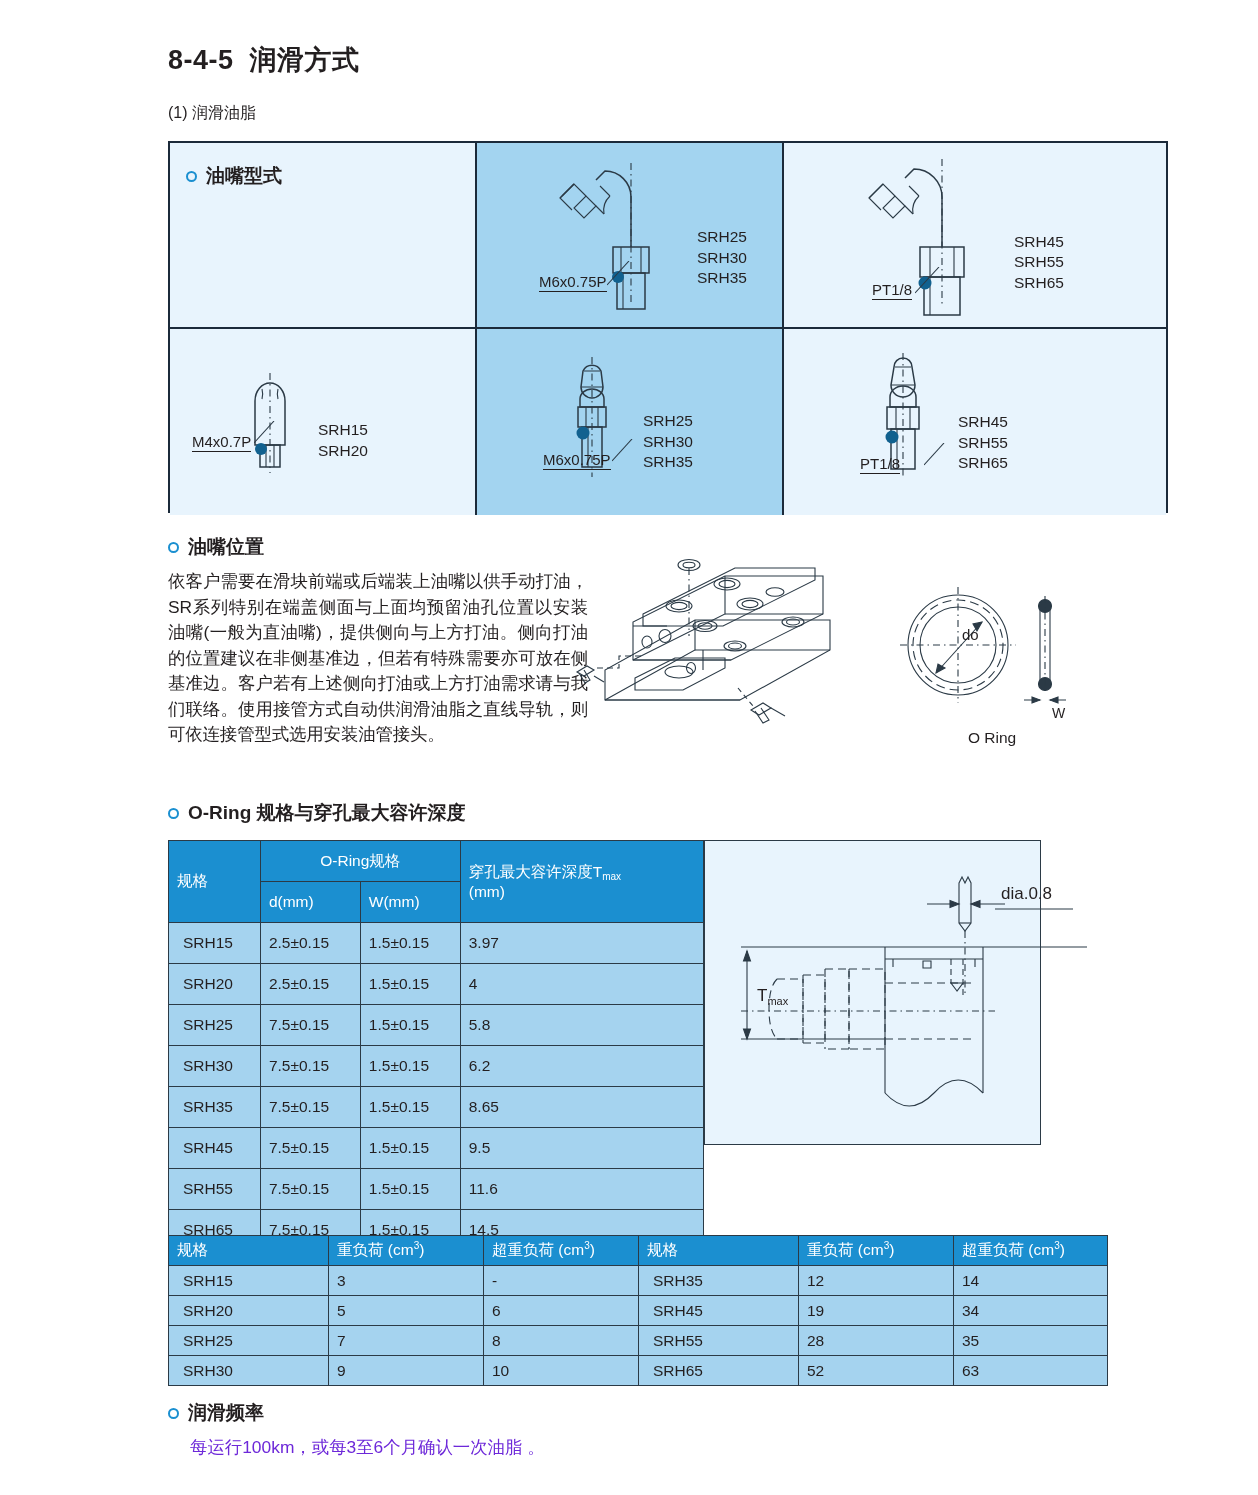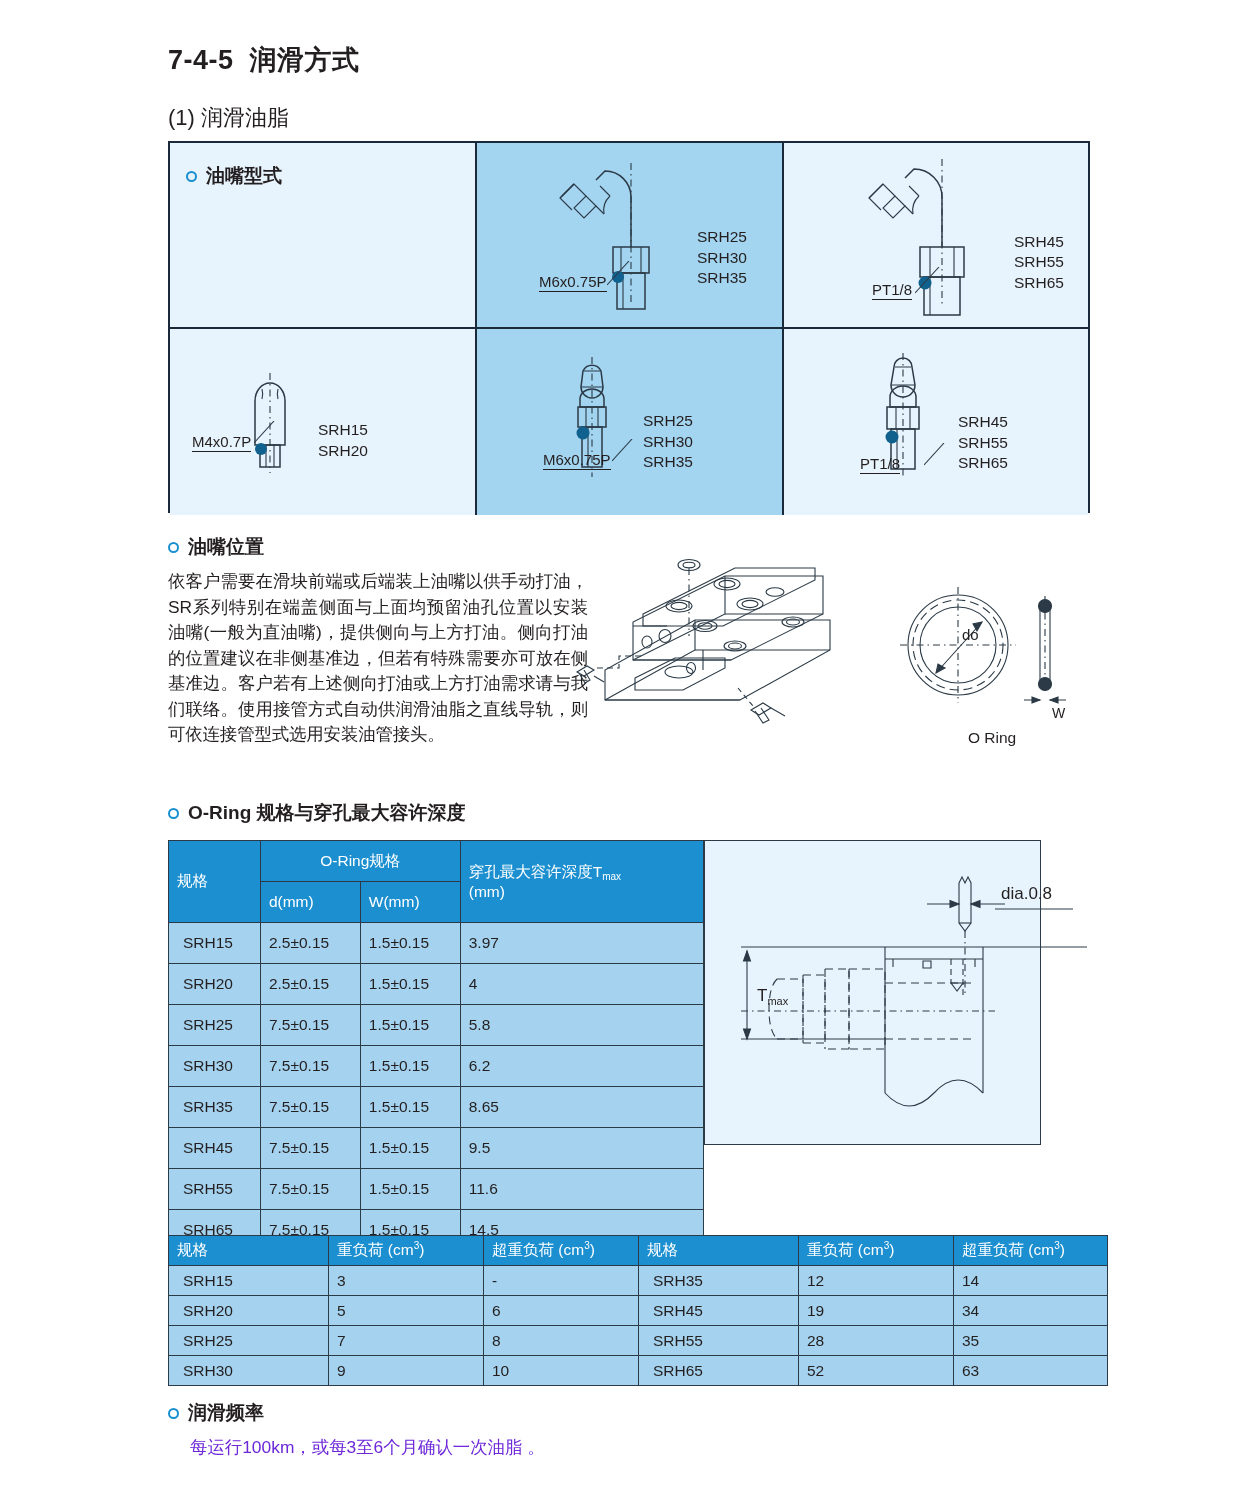--- a/index.html
+++ b/index.html
@@ -16,35 +16,35 @@
   .page { position: relative; width: 1258px; height: 1495px; }
 
   
   .h-title {
     position: absolute; left: 168px; top: 42px;
     font-size: 27px; font-weight: bold; letter-spacing: 0.5px;
     color: #231f20;
   }
   .h-sub {
     position: absolute; left: 168px; top: 103px;
-    font-size: 22px; color: #231f20;
+    font-size: 16px; color: #231f20;
   }
   .bullet-head {
     display: flex; align-items: center; gap: 9px;
     font-size: 19px; font-weight: bold; color: #231f20;
   }
   .ring-bullet {
     width: 11px; height: 11px; border-radius: 50%;
     border: 2.6px solid #1a8fd0; flex: 0 0 auto;
   }
 
   
   .grid {
     position: absolute; left: 168px; top: 141px;
-    width: 922px; height: 372px;
+    width: 1000px; height: 372px;
     border: 2px solid #1b2a3a;
     display: grid;
     grid-template-columns: 307px 307px 1fr;
     grid-template-rows: 186px 186px;
   }
   .cell { position: relative; border-right: 2px solid #1b2a3a; overflow: hidden; }
   .cell:nth-child(3n) { border-right: none; }
   .row1 { border-bottom: 2px solid #1b2a3a; }
   .cell-light { background: #e8f4fd; }
   .cell-mid   { background: #a3d4f0; }
@@ -128,21 +128,21 @@
   .ln-thin { fill: none; stroke: #2b3a46; stroke-width: 1.1; }
   .dash { fill: none; stroke: #2b3a46; stroke-width: 1.1; stroke-dasharray: 7 4 1.5 4; }
   .dot-blue { fill: #11618f; }
 </style>
 </head>
 <body>
 
 <div class="page">
 
   <div class="h-title">
-    <span>7-4-5</span>&nbsp;&nbsp;<span>润滑方式</span>
+    <span>8-4-5</span>&nbsp;&nbsp;<span>润滑方式</span>
   </div>
   <div class="h-sub">(1) 润滑油脂</div>
 
   <div class="grid">
 
     <div class="cell cell-light row1">
       <div class="cell-label bullet-head">
         <span class="ring-bullet"></span>
         <span>油嘴型式</span>
       </div>

